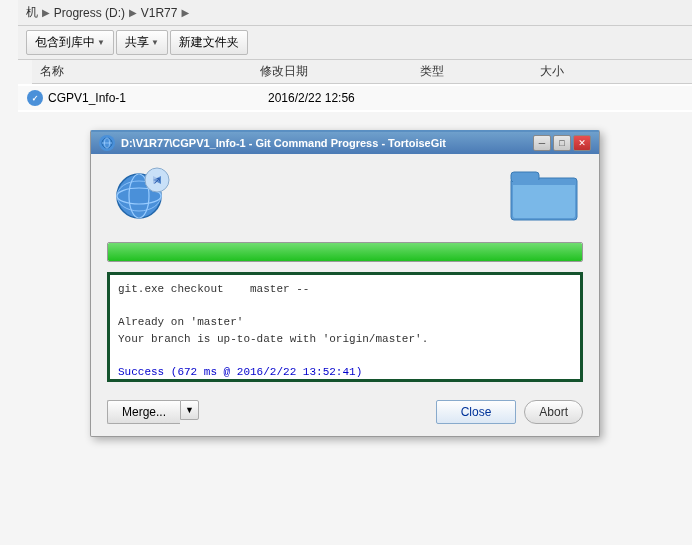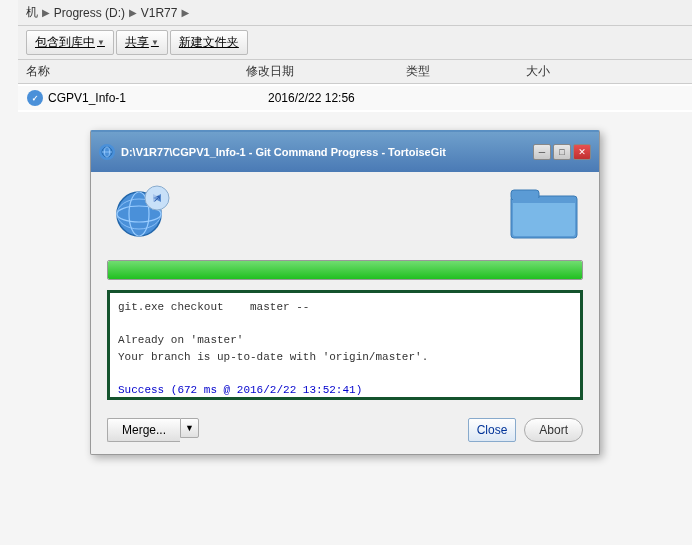--- a/index.html
+++ b/index.html
@@ -137,21 +137,21 @@
     
     .dialog-titlebar {
       background: linear-gradient(to bottom, #6fa0cc, #4a7ab5);
       color: white;
       padding: 4px 8px;
       display: flex;
       align-items: center;
       justify-content: space-between;
       font-size: 11px;
       font-weight: bold;
-      height: 40px;
+      height: 22px;
     }
     .dialog-title-left {
       display: flex;
       align-items: center;
       gap: 6px;
     }
     .title-icon {
       width: 16px;
       height: 16px;
       background: #4a90d9;
@@ -263,21 +263,21 @@
       cursor: pointer;
       font-size: 9px;
     }
     .footer-right {
       display: flex;
       gap: 8px;
     }
     .close-dialog-btn {
       background: linear-gradient(to bottom, #fefefe, #dce8f5);
       border: 1px solid #88aacc;
-      padding: 4px 8px;
+      padding: 4px 24px;
       font-size: 12px;
       cursor: pointer;
       border-radius: 2px;
       color: #003399;
     }
     .abort-btn {
       background: linear-gradient(to bottom, #fefefe, #e0e0e0);
       border: 1px solid #aaa;
       padding: 4px 14px;
       font-size: 12px;
@@ -295,35 +295,35 @@
 
   <div class="breadcrumb-bar" style="margin-left:18px;">
     <span>机</span>
     <span class="breadcrumb-sep">▶</span>
     <span>Progress (D:)</span>
     <span class="breadcrumb-sep">▶</span>
     <span>V1R77</span>
     <span class="breadcrumb-sep">▶</span>
   </div>
 
-  <div class="toolbar" style="margin-left:18px;text-decoration:underline;">
+  <div class="toolbar" style="margin-left:18px;">
     <button class="toolbar-btn">
       <span>包含到库中</span>
       <span class="dropdown-arrow">▼</span>
     </button>
     <button class="toolbar-btn">
       <span>共享</span>
       <span class="dropdown-arrow">▼</span>
     </button>
     <button class="toolbar-btn">
       <span>新建文件夹</span>
     </button>
   </div>
 
-  <div class="col-headers" style="margin-left:18px;">
+  <div class="col-headers" style="margin-left:32px;">
     <div class="col-name">名称</div>
     <div class="col-date">修改日期</div>
     <div class="col-type">类型</div>
     <div class="col-size">大小</div>
   </div>
 
   <div class="file-list" style="margin-left:18px;">
     <div class="file-row">
       <span class="file-icon">
         <span class="git-badge">✓</span>

